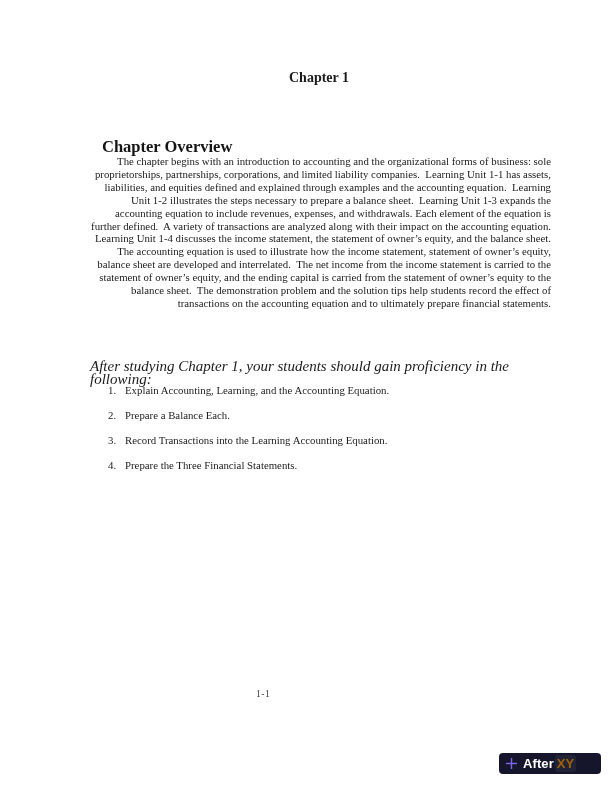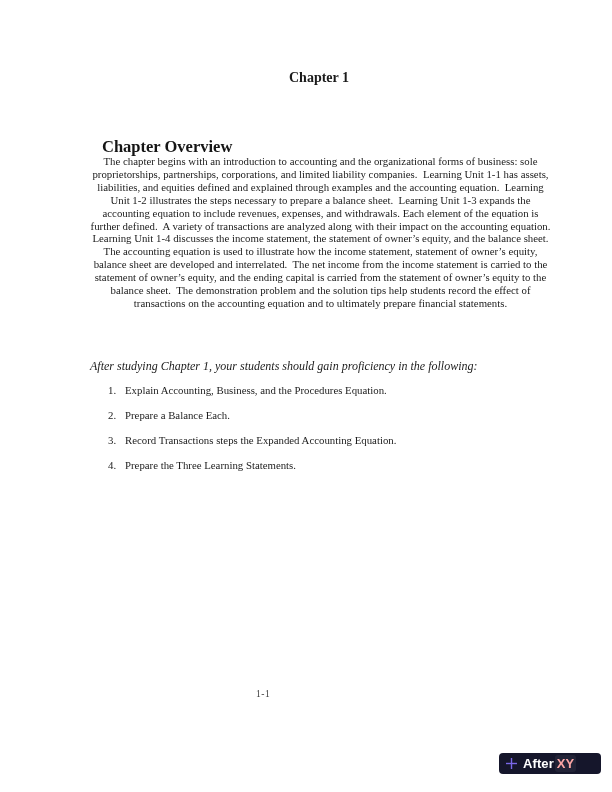--- a/index.html
+++ b/index.html
@@ -39,30 +39,30 @@
   .objectives-heading { top: 325px; }
   .body-paragraph {
     position: absolute;
     top: 155px;
     left: 90px;
     width: 461px;
     margin: 0;
     font-size: 10.8px;
     line-height: 12.9px;
     white-space: pre-wrap;
-    text-align: center;
+    text-align: right;
   }
   .objectives-intro {
     position: absolute;
     top: 360px;
     left: 90px;
     width: 461px;
     margin: 0;
     font-style: italic;
-    font-size: 12px;
+    font-size: 15px;
     line-height: 13px;
   }
   .objectives-list {
     position: absolute;
     top: 384px;
     left: 90px;
     width: 461px;
     margin: 0;
     padding: 0;
     list-style: none;
@@ -119,21 +119,21 @@
   }
   .brand-badge .brand-text {
     font-size: 13px;
     font-weight: bold;
     color: #ffffff;
     letter-spacing: 0.1px;
     white-space: nowrap;
     line-height: 21px;
   }
   .brand-badge .brand-xy {
-    color: #fca5a5;
+    color: #a16207;
     background: rgba(255,255,255,0.06);
     border-radius: 3px;
     padding: 1px 2px;
     margin-left: 1px;
   }
 </style>
 </head>
 <body>
 
 <div class="page">
@@ -145,33 +145,33 @@
   <h2 class="section-heading overview-heading">Chapter Overview</h2>
 
   <p class="body-paragraph">The chapter begins with an introduction to accounting and the organizational forms of business: sole proprietorships, partnerships, corporations, and limited liability companies.  Learning Unit 1-1 has assets, liabilities, and equities defined and explained through examples and the accounting equation.  Learning Unit 1-2 illustrates the steps necessary to prepare a balance sheet.  Learning Unit 1-3 expands the accounting equation to include revenues, expenses, and withdrawals. Each element of the equation is further defined.  A variety of transactions are analyzed along with their impact on the accounting equation.  Learning Unit 1-4 discusses the income statement, the statement of owner’s equity, and the balance sheet.   The accounting equation is used to illustrate how the income statement, statement of owner’s equity, balance sheet are developed and interrelated.  The net income from the income statement is carried to the statement of owner’s equity, and the ending capital is carried from the statement of owner’s equity to the balance sheet.  The demonstration problem and the solution tips help students record the effect of transactions on the accounting equation and to ultimately prepare financial statements.</p>
 
 
   <p class="objectives-intro">After studying Chapter 1, your students should gain proficiency in the following:</p>
 
   <ol class="objectives-list">
     <li>
       <span class="num">1.</span>
-      <span class="txt">Explain Accounting, Business, and the Procedures Equation.</span>
+      <span class="txt">Explain Accounting, Learning, and the Accounting Equation.</span>
     </li>
     <li>
       <span class="num">2.</span>
       <span class="txt">Prepare a Balance Each.</span>
     </li>
     <li>
       <span class="num">3.</span>
-      <span class="txt">Record Transactions steps the Expanded Accounting Equation.</span>
+      <span class="txt">Record Transactions into the Learning Accounting Equation.</span>
     </li>
     <li>
       <span class="num">4.</span>
-      <span class="txt">Prepare the Three Learning Statements.</span>
+      <span class="txt">Prepare the Three Financial Statements.</span>
     </li>
   </ol>
 
   <footer class="page-footer">
     <span class="page-number">1-1</span>
   </footer>
 
   <div class="brand-badge">
     <span class="plus-wrap">
       <svg width="13" height="13" viewBox="0 0 13 13" aria-hidden="true">

